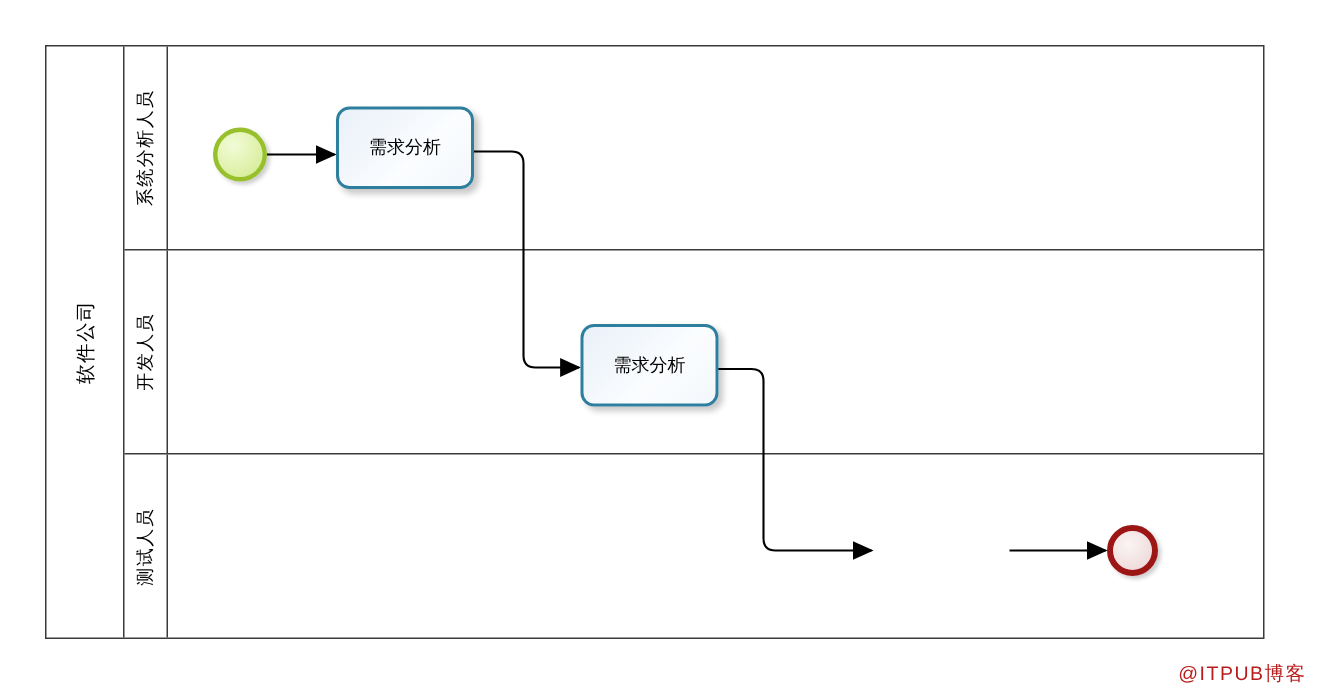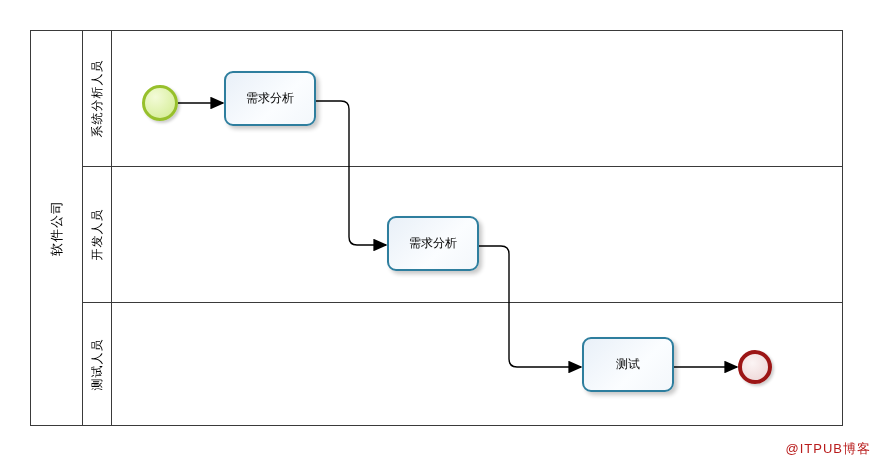--- a/index.html
+++ b/index.html
@@ -150,21 +150,18 @@
   </svg>
 
   <div class="event start-event"></div>
 
   <div class="task task-1">
     <span>需求分析</span>
   </div>
   <div class="task task-2">
     <span>需求分析</span>
   </div>
-  <div class="task task-3">
-    <span>测试</span>
-  </div>
 
   <div class="event end-event"></div>
 
   <div class="watermark">@ITPUB博客</div>
 
 </div>
 
 </body></html>

